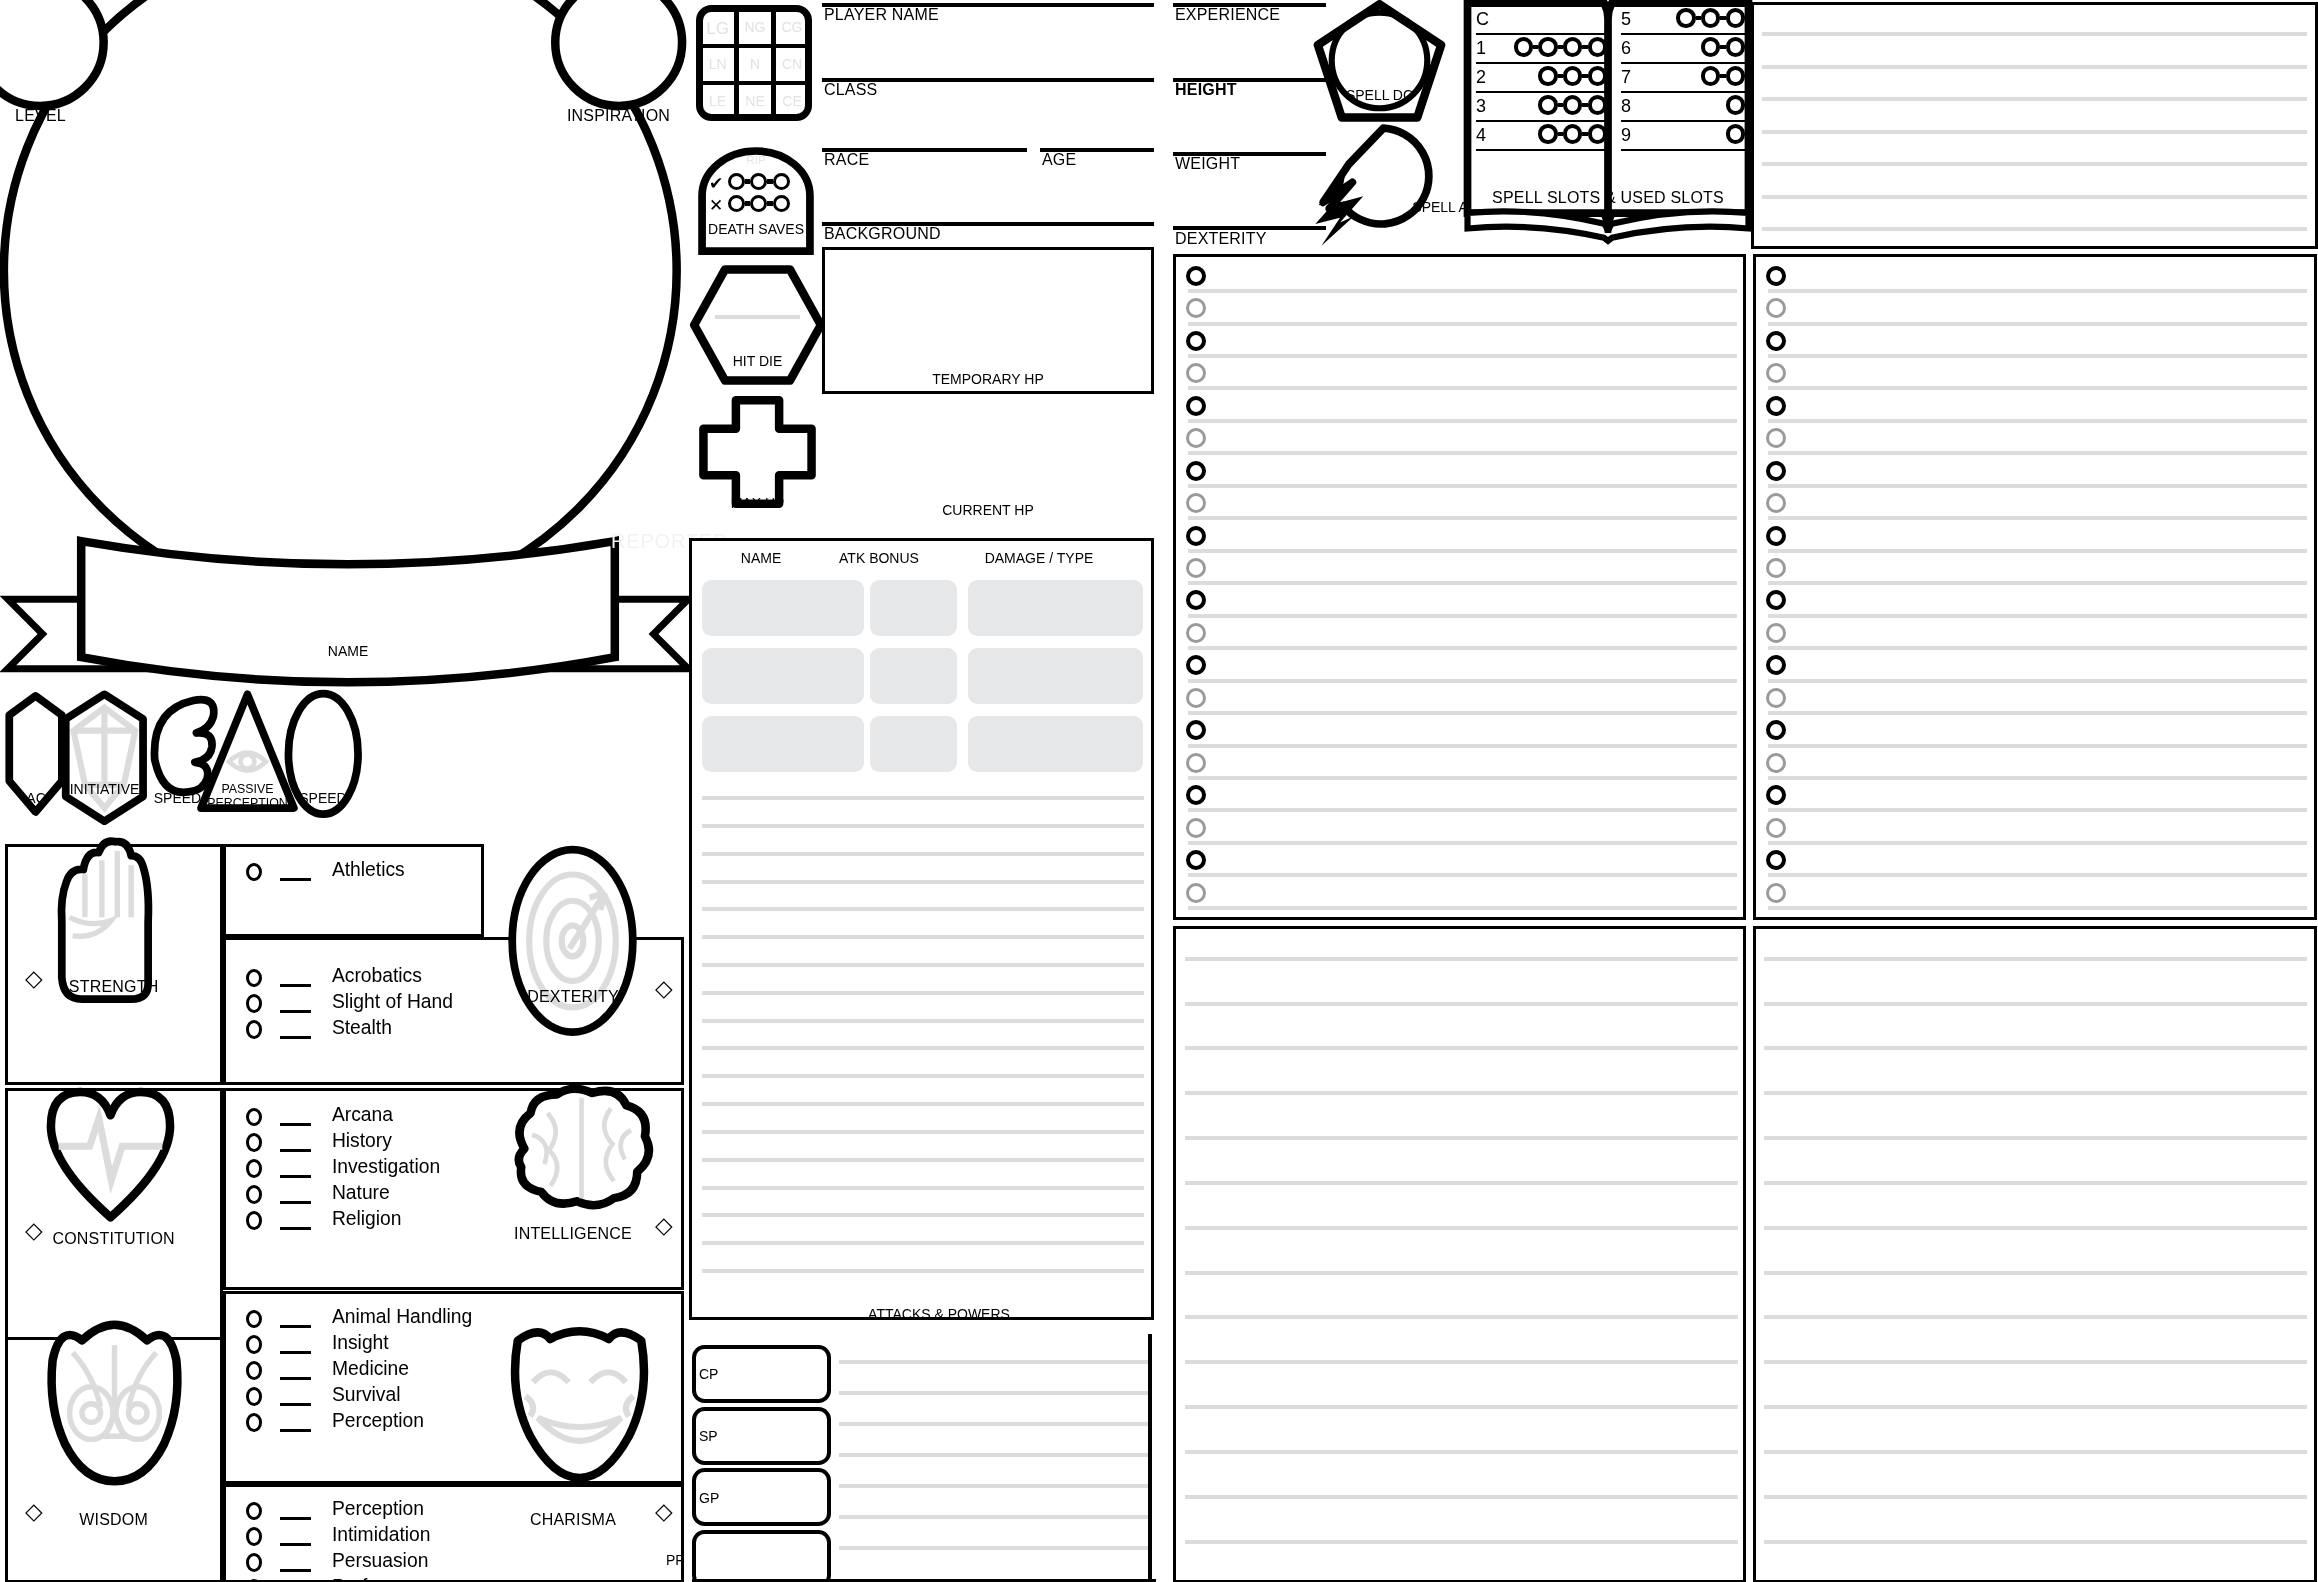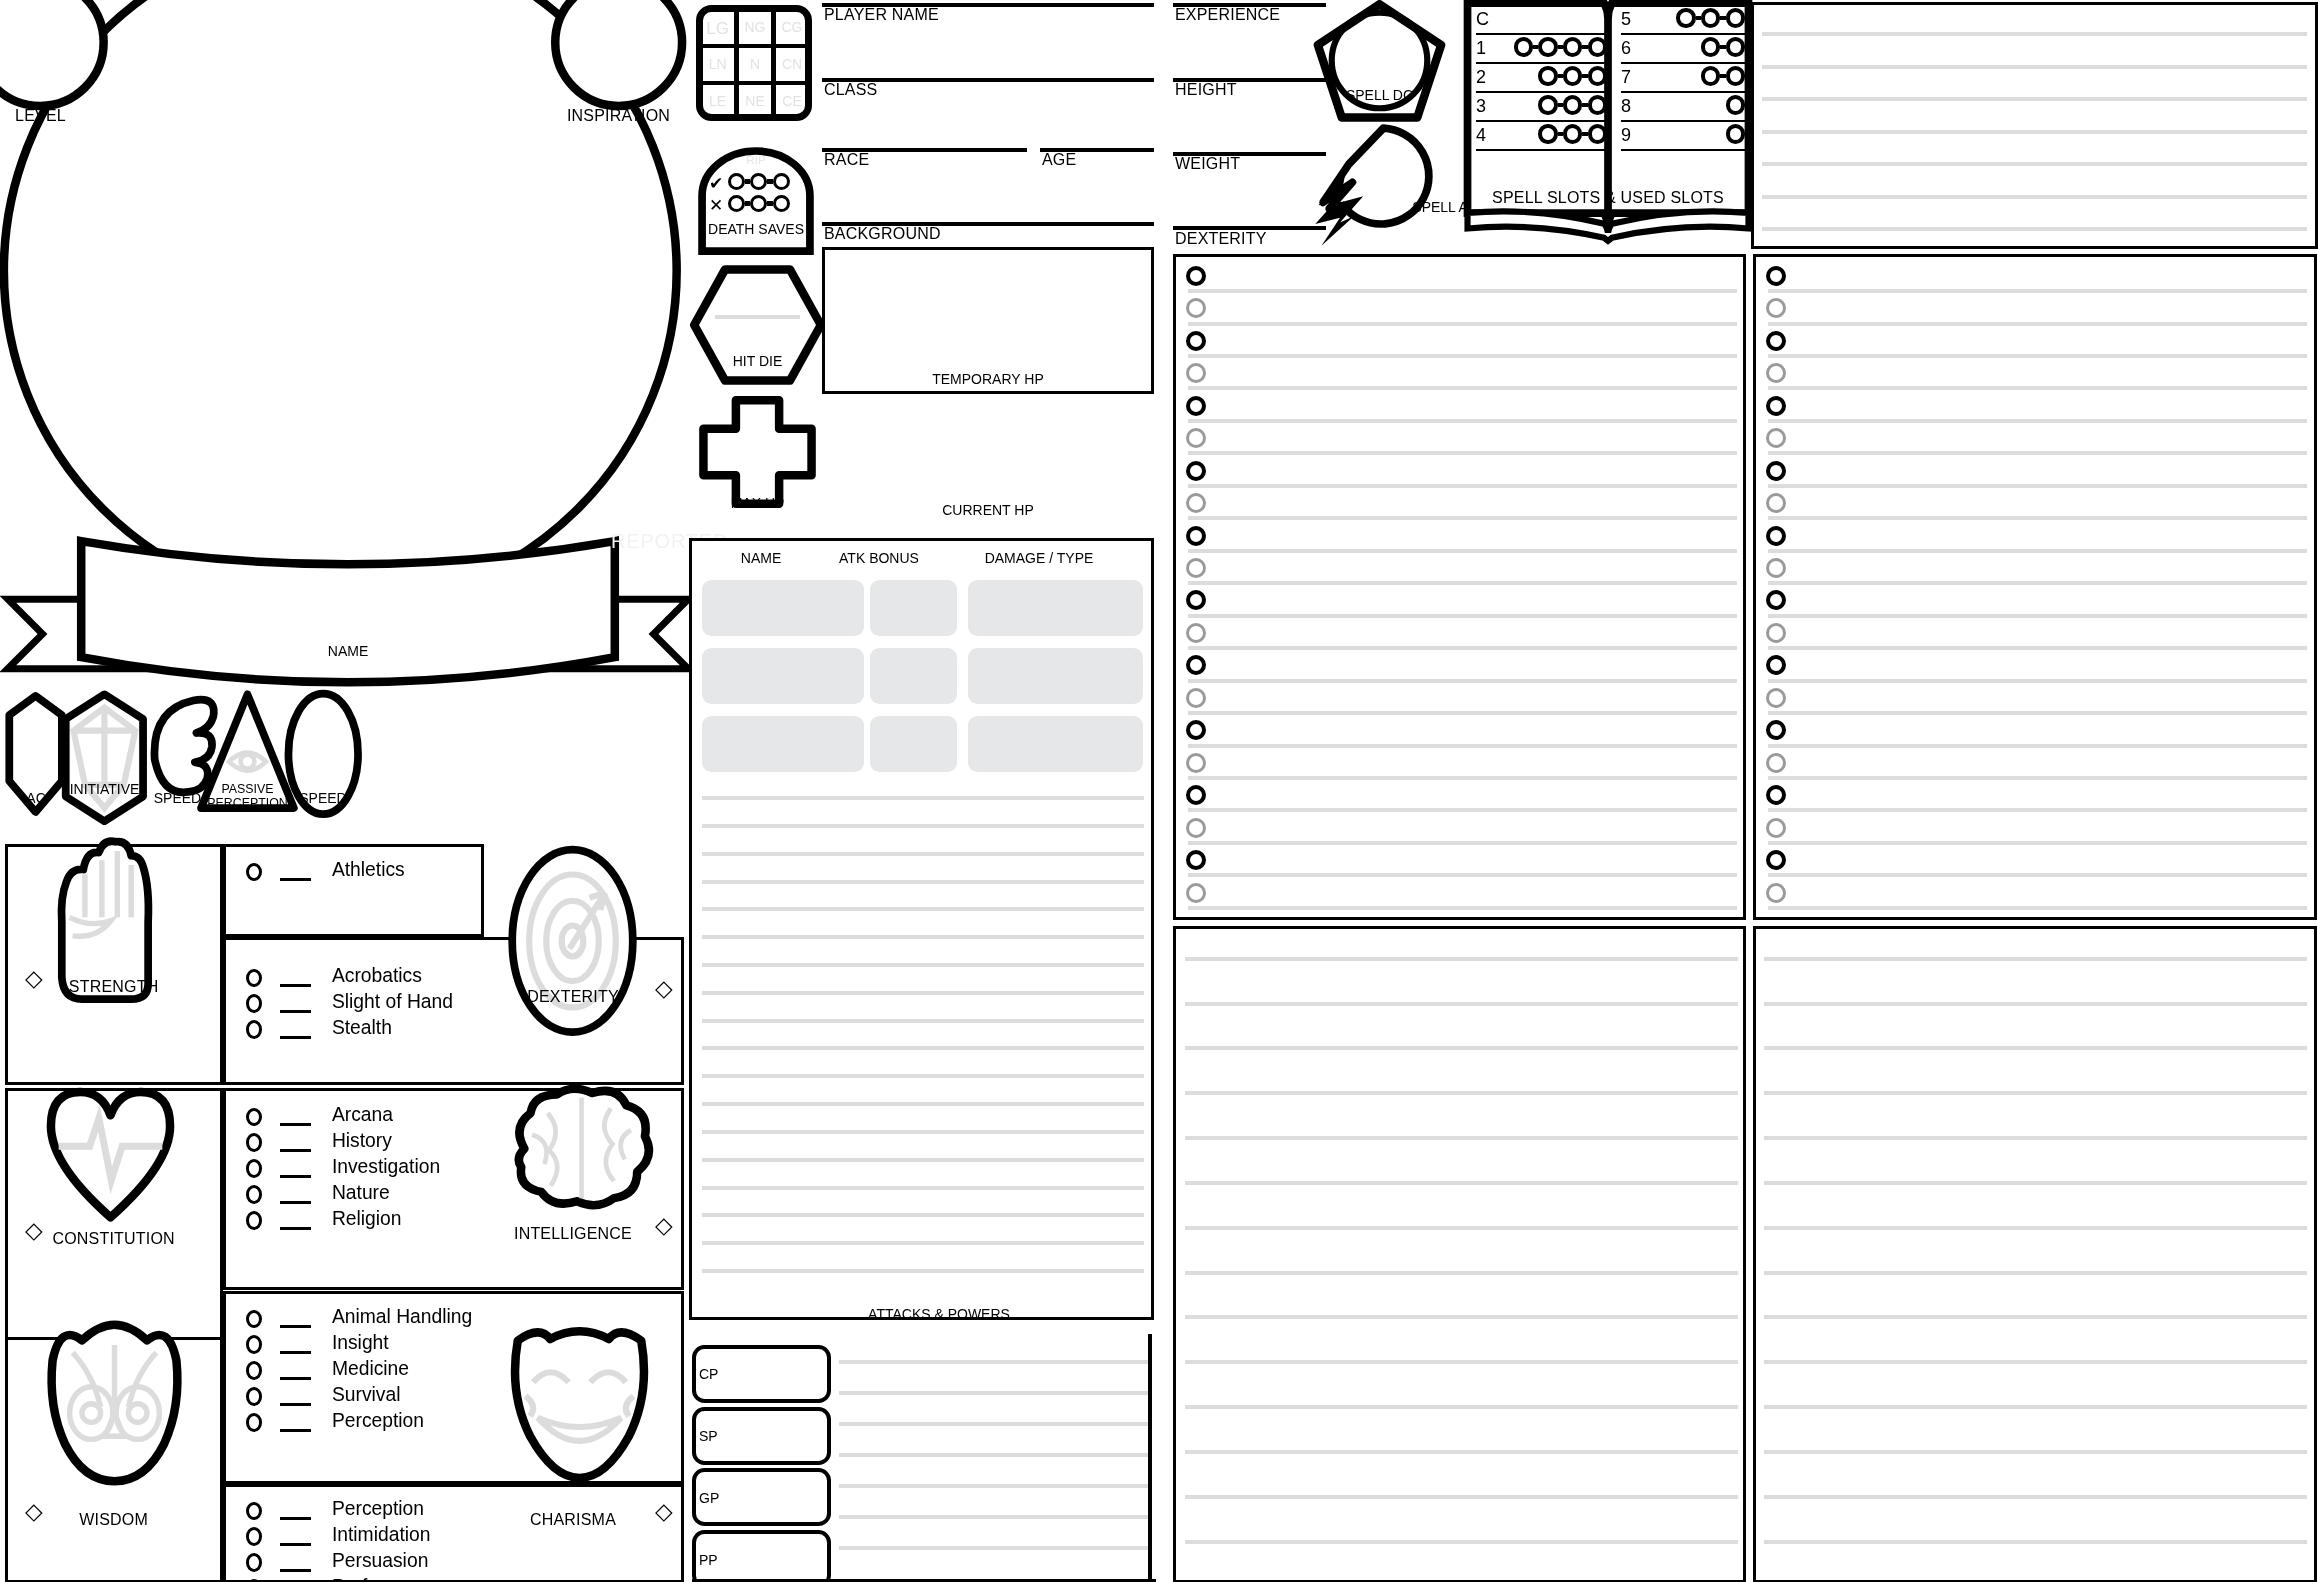--- a/index.html
+++ b/index.html
@@ -124,21 +124,21 @@
 <div class="abs ctr lbl-sm" style="left:822px;top:371px;width:332px;">TEMPORARY HP</div>
 
 <div class="bx" style="left:688px;top:396px;width:467px;height:130px;border-width:3.9px;z-index:-1;"></div>
 <div class="abs ctr lbl-sm" style="left:822px;top:502px;width:332px;">CURRENT HP</div>
 
 <div class="thin" style="left:1173px;top:3.1px;width:153px;height:3.9px;"></div>
 <div class="abs lbl" style="left:1175px;top:6.2px;">EXPERIENCE</div>
 <div class="abs" style="left:1175px;top:26px;width:150px;height:45px;"></div>
 
 <div class="thin" style="left:1173px;top:78px;width:153px;height:3.9px;"></div>
-<div class="abs lbl" style="left:1175px;top:81px;">HEIGHT</div>
+<div class="abs lbl" style="left:1175px;top:81px;font-weight:bold;">HEIGHT</div>
 <div class="abs" style="left:1175px;top:100px;width:150px;height:45px;"></div>
 
 <div class="thin" style="left:1173px;top:152px;width:153px;height:3.9px;"></div>
 <div class="abs lbl" style="left:1175px;top:155px;">WEIGHT</div>
 <div class="abs" style="left:1175px;top:175px;width:150px;height:45px;"></div>
 
 <div class="thin" style="left:1173px;top:226px;width:153px;height:3.9px;"></div>
 <div class="abs lbl" style="left:1175px;top:230px;">DEXTERITY</div>
 
 <div class="abs" style="left:1314px;top:0;width:131px;height:124px;">
@@ -494,21 +494,21 @@
 <div class="grayline" style="left:702px;top:1269px;width:442px;"></div>
 <div class="abs ctr lbl-sm" style="left:689px;top:1306px;width:500px;">ATTACKS &amp; POWERS</div>
 
 <div class="moneybox" style="left:692px;top:1345px;width:139px;height:58px;"></div>
 <div class="abs lbl-sm" style="left:699px;top:1366px;">CP</div>
 <div class="moneybox" style="left:692px;top:1407px;width:139px;height:58px;"></div>
 <div class="abs lbl-sm" style="left:699px;top:1428px;">SP</div>
 <div class="moneybox" style="left:692px;top:1468px;width:139px;height:58px;"></div>
 <div class="abs lbl-sm" style="left:699px;top:1490px;">GP</div>
 <div class="moneybox" style="left:692px;top:1530px;width:139px;height:58px;"></div>
-<div class="abs lbl-sm" style="left:699px;top:1552px;">PP</div>
+<div class="abs lbl-sm" style="left:666px;top:1552px;">PP</div>
 
 <div class="abs" style="left:839px;top:1334px;width:315px;height:249px;">
   <div class="thin" style="left:309px;top:0;width:3.9px;height:249px;"></div>
 </div>
 <div class="grayline" style="left:839px;top:1360px;width:309px;"></div>
 <div class="grayline" style="left:839px;top:1391px;width:309px;"></div>
 <div class="grayline" style="left:839px;top:1422px;width:309px;"></div>
 <div class="grayline" style="left:839px;top:1453px;width:309px;"></div>
 <div class="grayline" style="left:839px;top:1484px;width:309px;"></div>
 <div class="grayline" style="left:839px;top:1515px;width:309px;"></div>

